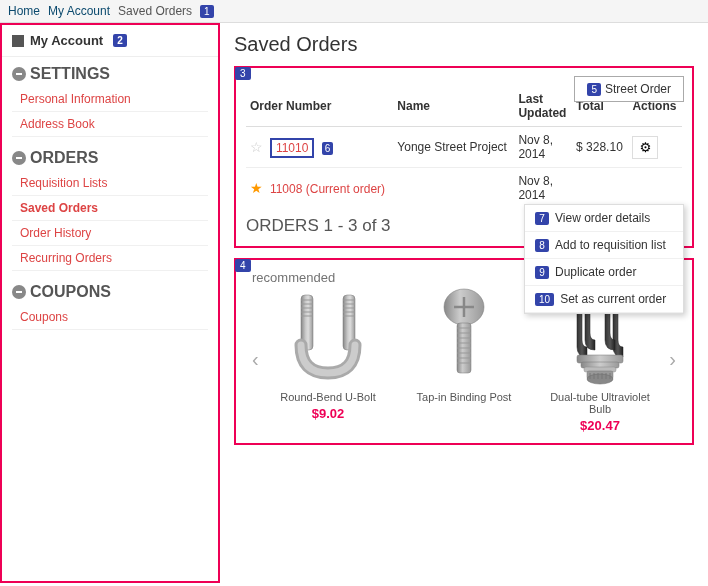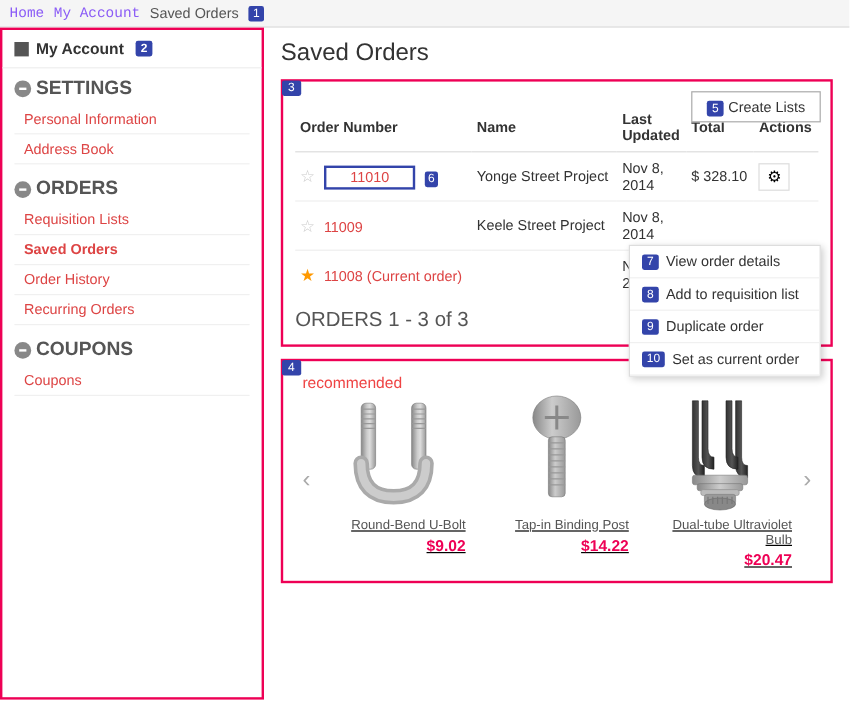--- a/index.html
+++ b/index.html
@@ -1,20 +1,20 @@
 <!DOCTYPE html>
 <html><head>
   <meta charset="utf-8">
   <style>
     * { box-sizing: border-box; margin: 0; padding: 0; }
     body { font-family: Arial, sans-serif; font-size: 13px; background: #fff; width: 708px; height: 586px; overflow: hidden; }
 
     
     .breadcrumb { background: #f5f5f5; border-bottom: 1px solid #ddd; padding: 4px 8px; display: flex; align-items: center; gap: 4px; font-size: 12px; }
-    .breadcrumb a { color: #8b5cf6; text-decoration: none; font-family: Liberation Mono, monospace; }
+    .breadcrumb a { color: #0c4a6e; text-decoration: none; }
     .breadcrumb .sep { color: #999; }
     .breadcrumb .current { color: #555; }
     .breadcrumb-badge { background: #3344aa; color: #fff; font-size: 10px; padding: 1px 4px; margin-left: 4px; border-radius: 2px; }
 
     
     .main-layout { display: flex; height: calc(586px - 26px); }
 
     
     .sidebar { width: 220px; min-width: 220px; border: 2px solid #e05; padding: 0; background: #fff; }
     .sidebar-header { display: flex; align-items: center; gap: 6px; padding: 8px 10px; font-weight: bold; font-size: 13px; color: #333; border-bottom: 1px solid #eee; }
@@ -40,40 +40,40 @@
     .create-order-btn { position: absolute; top: 8px; right: 8px; background: #fff; border: 1px solid #aaa; padding: 5px 12px; cursor: pointer; font-size: 12px; color: #333; }
     .create-order-badge { background: #3344aa; color: #fff; font-size: 10px; padding: 1px 4px; border-radius: 2px; margin-right: 4px; }
 
     
     table { width: 100%; border-collapse: collapse; margin-top: 8px; }
     th { text-align: left; font-weight: bold; font-size: 12px; color: #333; padding: 6px 4px; border-bottom: 1px solid #ddd; margin-top: 29px; }
     td { padding: 6px 4px; font-size: 12px; color: #333; vertical-align: middle; }
     tr:not(:last-child) td { border-bottom: 1px solid #eee; }
 
     .order-link { color: #d44; text-decoration: none; }
-    .order-link.selected { border: 2px solid #3344aa; padding: 1px 20px; }
+    .order-link.selected { border: 2px solid #3344aa; padding: 1px 4px; }
     .star { color: #ccc; font-size: 14px; margin-right: 4px; }
     .star.active { color: #f90; }
     .gear-btn { background: none; border: 1px solid #ddd; padding: 3px 6px; cursor: pointer; background: #fff; }
 
     .orders-count { font-size: 17px; color: #555; margin-top: 8px; }
 
     
     .dropdown-menu { position: absolute; right: 8px; top: 136px; background: #fff; border: 1px solid #ddd; box-shadow: 2px 2px 6px rgba(0,0,0,0.2); z-index: 10; min-width: 160px; }
     .dropdown-item { display: flex; align-items: center; gap: 6px; padding: 6px 10px; cursor: pointer; font-size: 12px; color: #333; border-bottom: 1px solid #f0f0f0; }
     .dropdown-badge { background: #3344aa; color: #fff; font-size: 10px; padding: 1px 4px; border-radius: 2px; min-width: 14px; text-align: center; }
 
     
     .recommended-section { border: 2px solid #e05; padding: 10px; position: relative; }
     .rec-badge { background: #3344aa; color: #fff; font-size: 10px; padding: 1px 5px; border-radius: 2px; position: absolute; top: -1px; left: -1px; }
-    .rec-title { font-size: 13px; color: #ef4444; margin-bottom: 10px; margin-left: 6px; }
+    .rec-title { font-size: 13px; color: #737373; margin-bottom: 10px; margin-left: 6px; }
     .rec-carousel { display: flex; align-items: center; justify-content: space-between; }
     .rec-arrow { font-size: 20px; color: #aaa; cursor: pointer; padding: 0 6px; user-select: none; }
     .rec-items { display: flex; gap: 16px; flex: 1; justify-content: center; }
-    .rec-item { text-align: right; width: 120px; text-decoration: underline; }
+    .rec-item { text-align: center; width: 120px; }
     .rec-img { width: 90px; height: 100px; margin: 0 auto 6px; display: flex; align-items: center; justify-content: center; }
     .rec-name { font-size: 11px; color: #555; margin-bottom: 3px; }
     .rec-price { font-size: 13px; color: #e05; font-weight: bold; }
 
     
     .product-svg { width: 90px; height: 100px; }
   </style>
 </head>
 <body>
 
@@ -124,21 +124,21 @@
     </div>
   </div>
 
   <div class="content">
     <h1 class="page-title">Saved Orders</h1>
 
     <div class="orders-section" style="position:relative;">
       <span class="section-badge">3</span>
 
       <button class="create-order-btn">
-        <span class="create-order-badge">5</span><span>Create Lists</span>
+        <span class="create-order-badge">5</span><span>Street Order</span>
       </button>
 
       <table>
         <thead>
           <tr>
             <th>Order Number</th>
             <th>Name</th>
             <th>Last<br>Updated</th>
             <th>Total</th>
             <th>Actions</th>
@@ -153,30 +153,20 @@
             </td>
             <td>Yonge Street Project</td>
             <td>Nov 8,<br>2014</td>
             <td>$ 328.10</td>
             <td>
               <button class="gear-btn">⚙</button>
             </td>
           </tr>
           <tr>
             <td>
-              <span class="star">☆</span>
-              <a href="#" class="order-link">11009</a>
-            </td>
-            <td>Keele Street Project</td>
-            <td>Nov 8,<br>2014</td>
-            <td></td>
-            <td></td>
-          </tr>
-          <tr>
-            <td>
               <span class="star active">★</span>
               <a href="#" class="order-link">11008 (Current order)</a>
             </td>
             <td></td>
             <td>Nov 8,<br>2014</td>
             <td></td>
             <td></td>
           </tr>
         </tbody>
       </table>
@@ -271,21 +261,20 @@
                 <line x1="38" y1="48" x2="52" y2="48" stroke="#999" stroke-width="1"></line>
                 <line x1="38" y1="53" x2="52" y2="53" stroke="#999" stroke-width="1"></line>
                 <line x1="38" y1="58" x2="52" y2="58" stroke="#999" stroke-width="1"></line>
                 <line x1="38" y1="63" x2="52" y2="63" stroke="#999" stroke-width="1"></line>
                 <line x1="38" y1="68" x2="52" y2="68" stroke="#999" stroke-width="1"></line>
                 <line x1="38" y1="73" x2="52" y2="73" stroke="#999" stroke-width="1"></line>
                 <line x1="38" y1="78" x2="52" y2="78" stroke="#999" stroke-width="1"></line>
               </svg>
             </div>
             <div class="rec-name">Tap-in Binding Post</div>
-            <div class="rec-price">$14.22</div>
           </div>
 
           <div class="rec-item">
             <div class="rec-img">
               <svg class="product-svg" viewBox="0 0 90 100" xmlns="http://www.w3.org/2000/svg">
                 <defs>
                   <linearGradient id="darkGrad" x1="0%" y1="0%" x2="100%" y2="0%">
                     <stop offset="0%" style="stop-color:#333"></stop>
                     <stop offset="50%" style="stop-color:#555"></stop>
                     <stop offset="100%" style="stop-color:#222"></stop>

